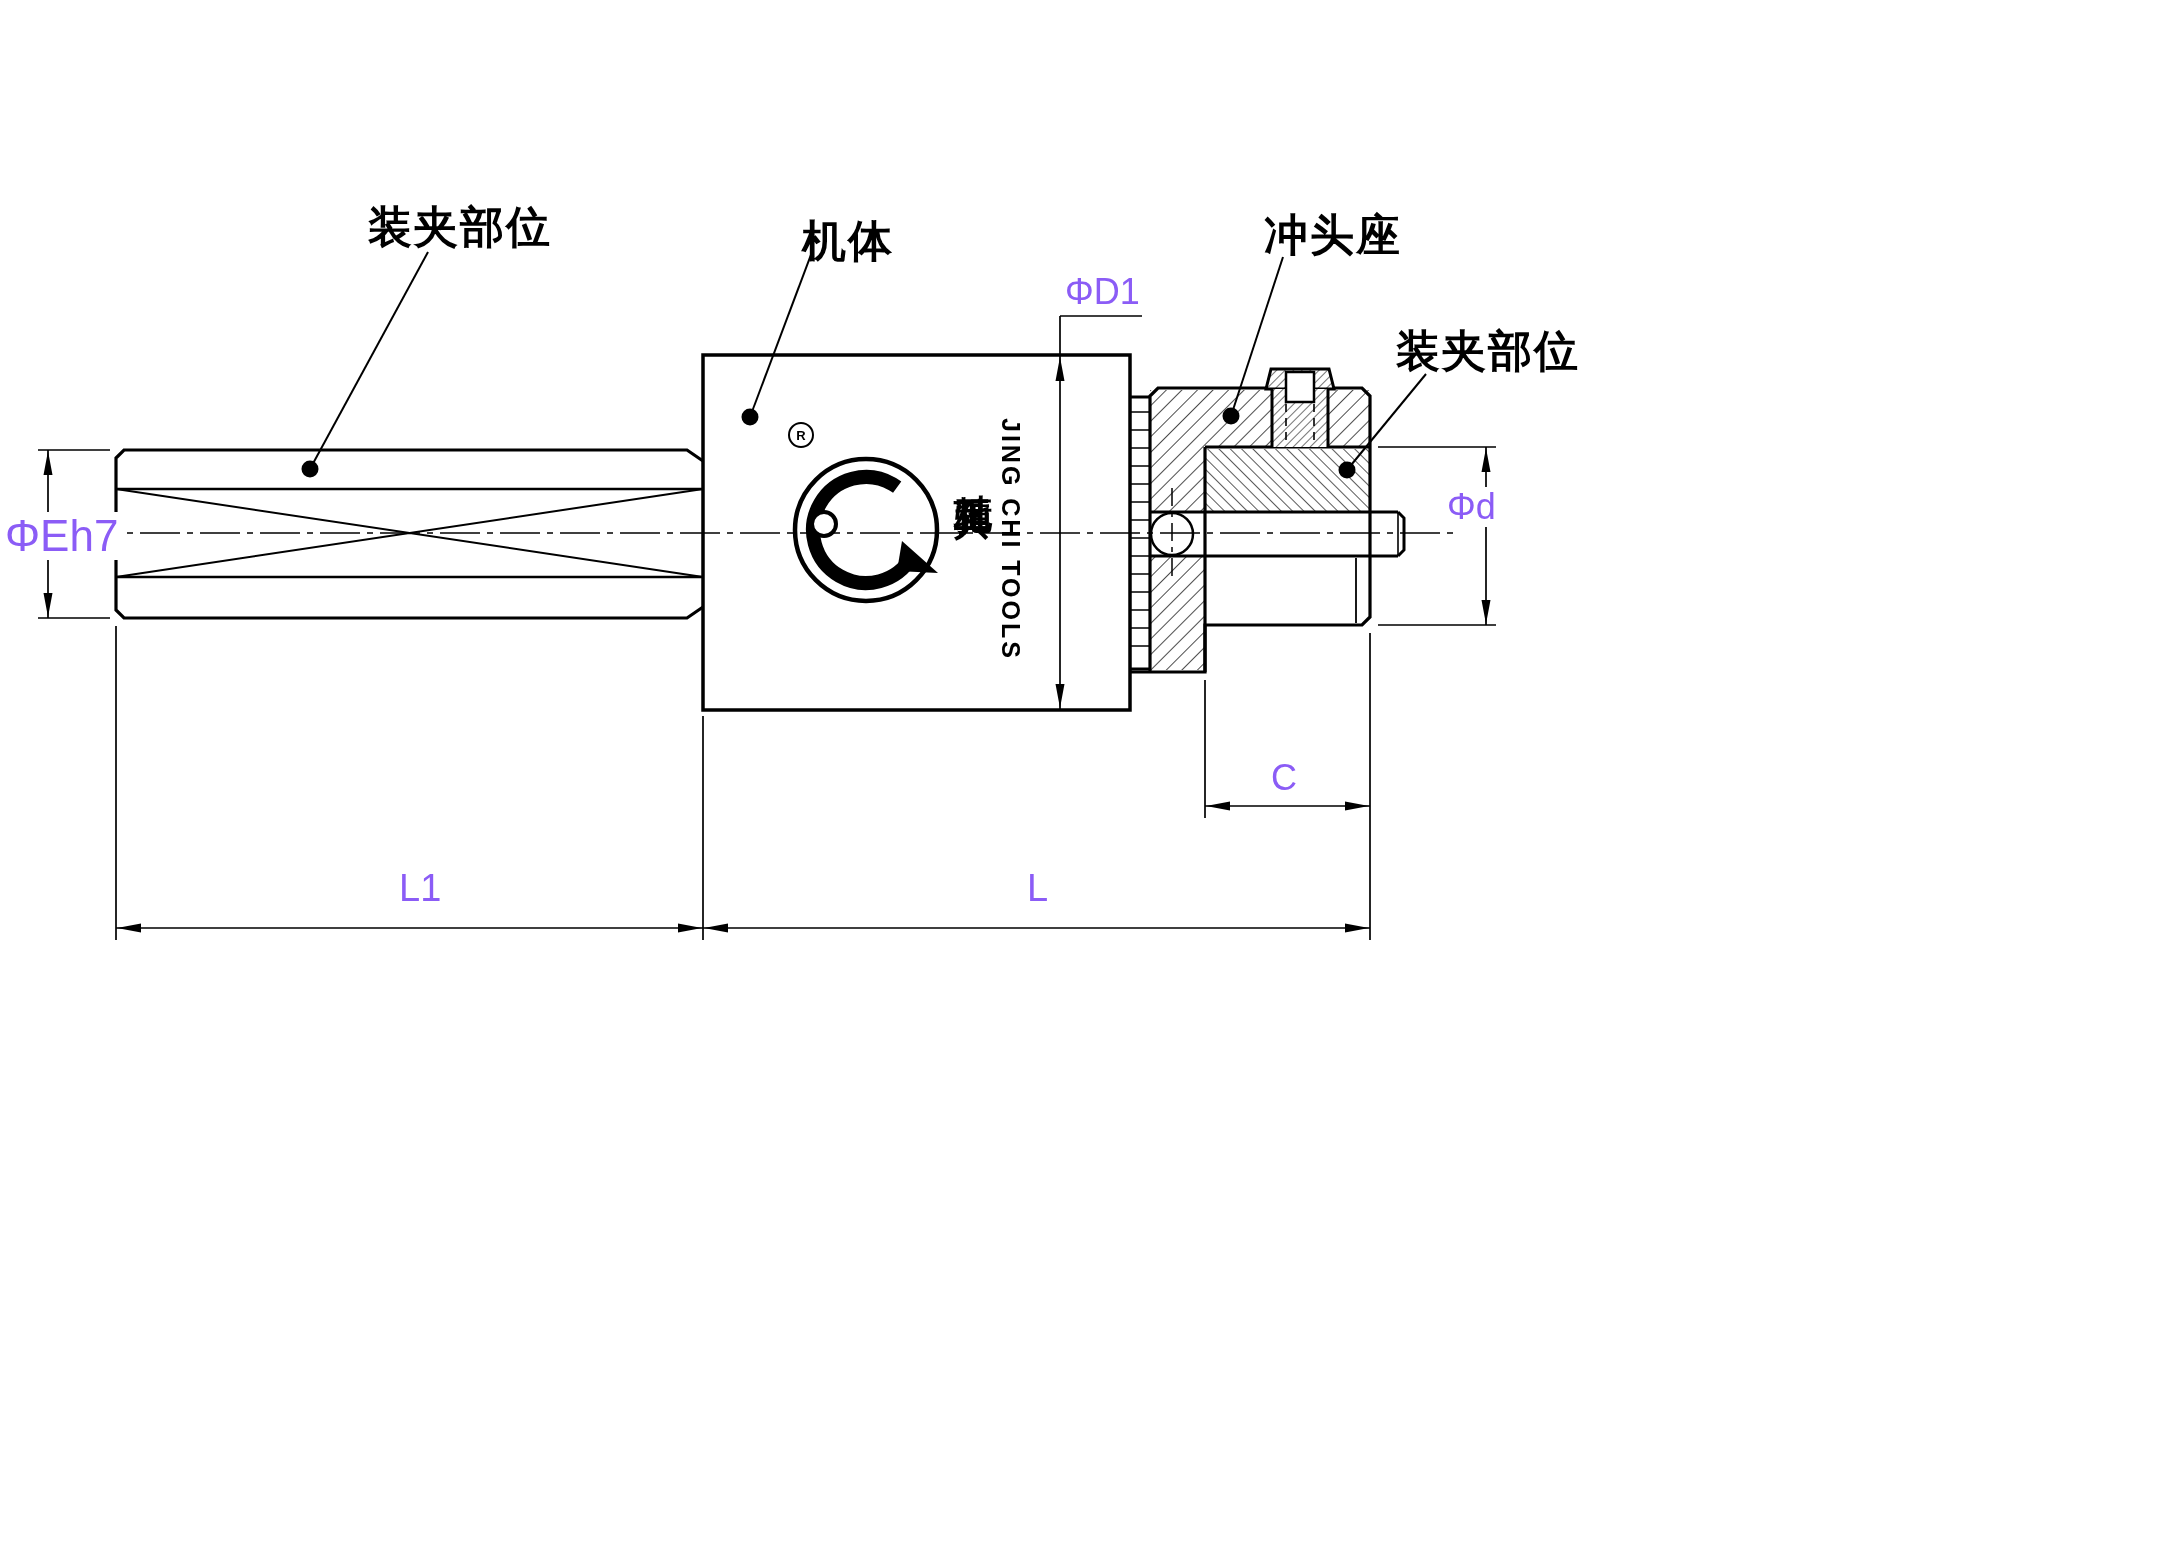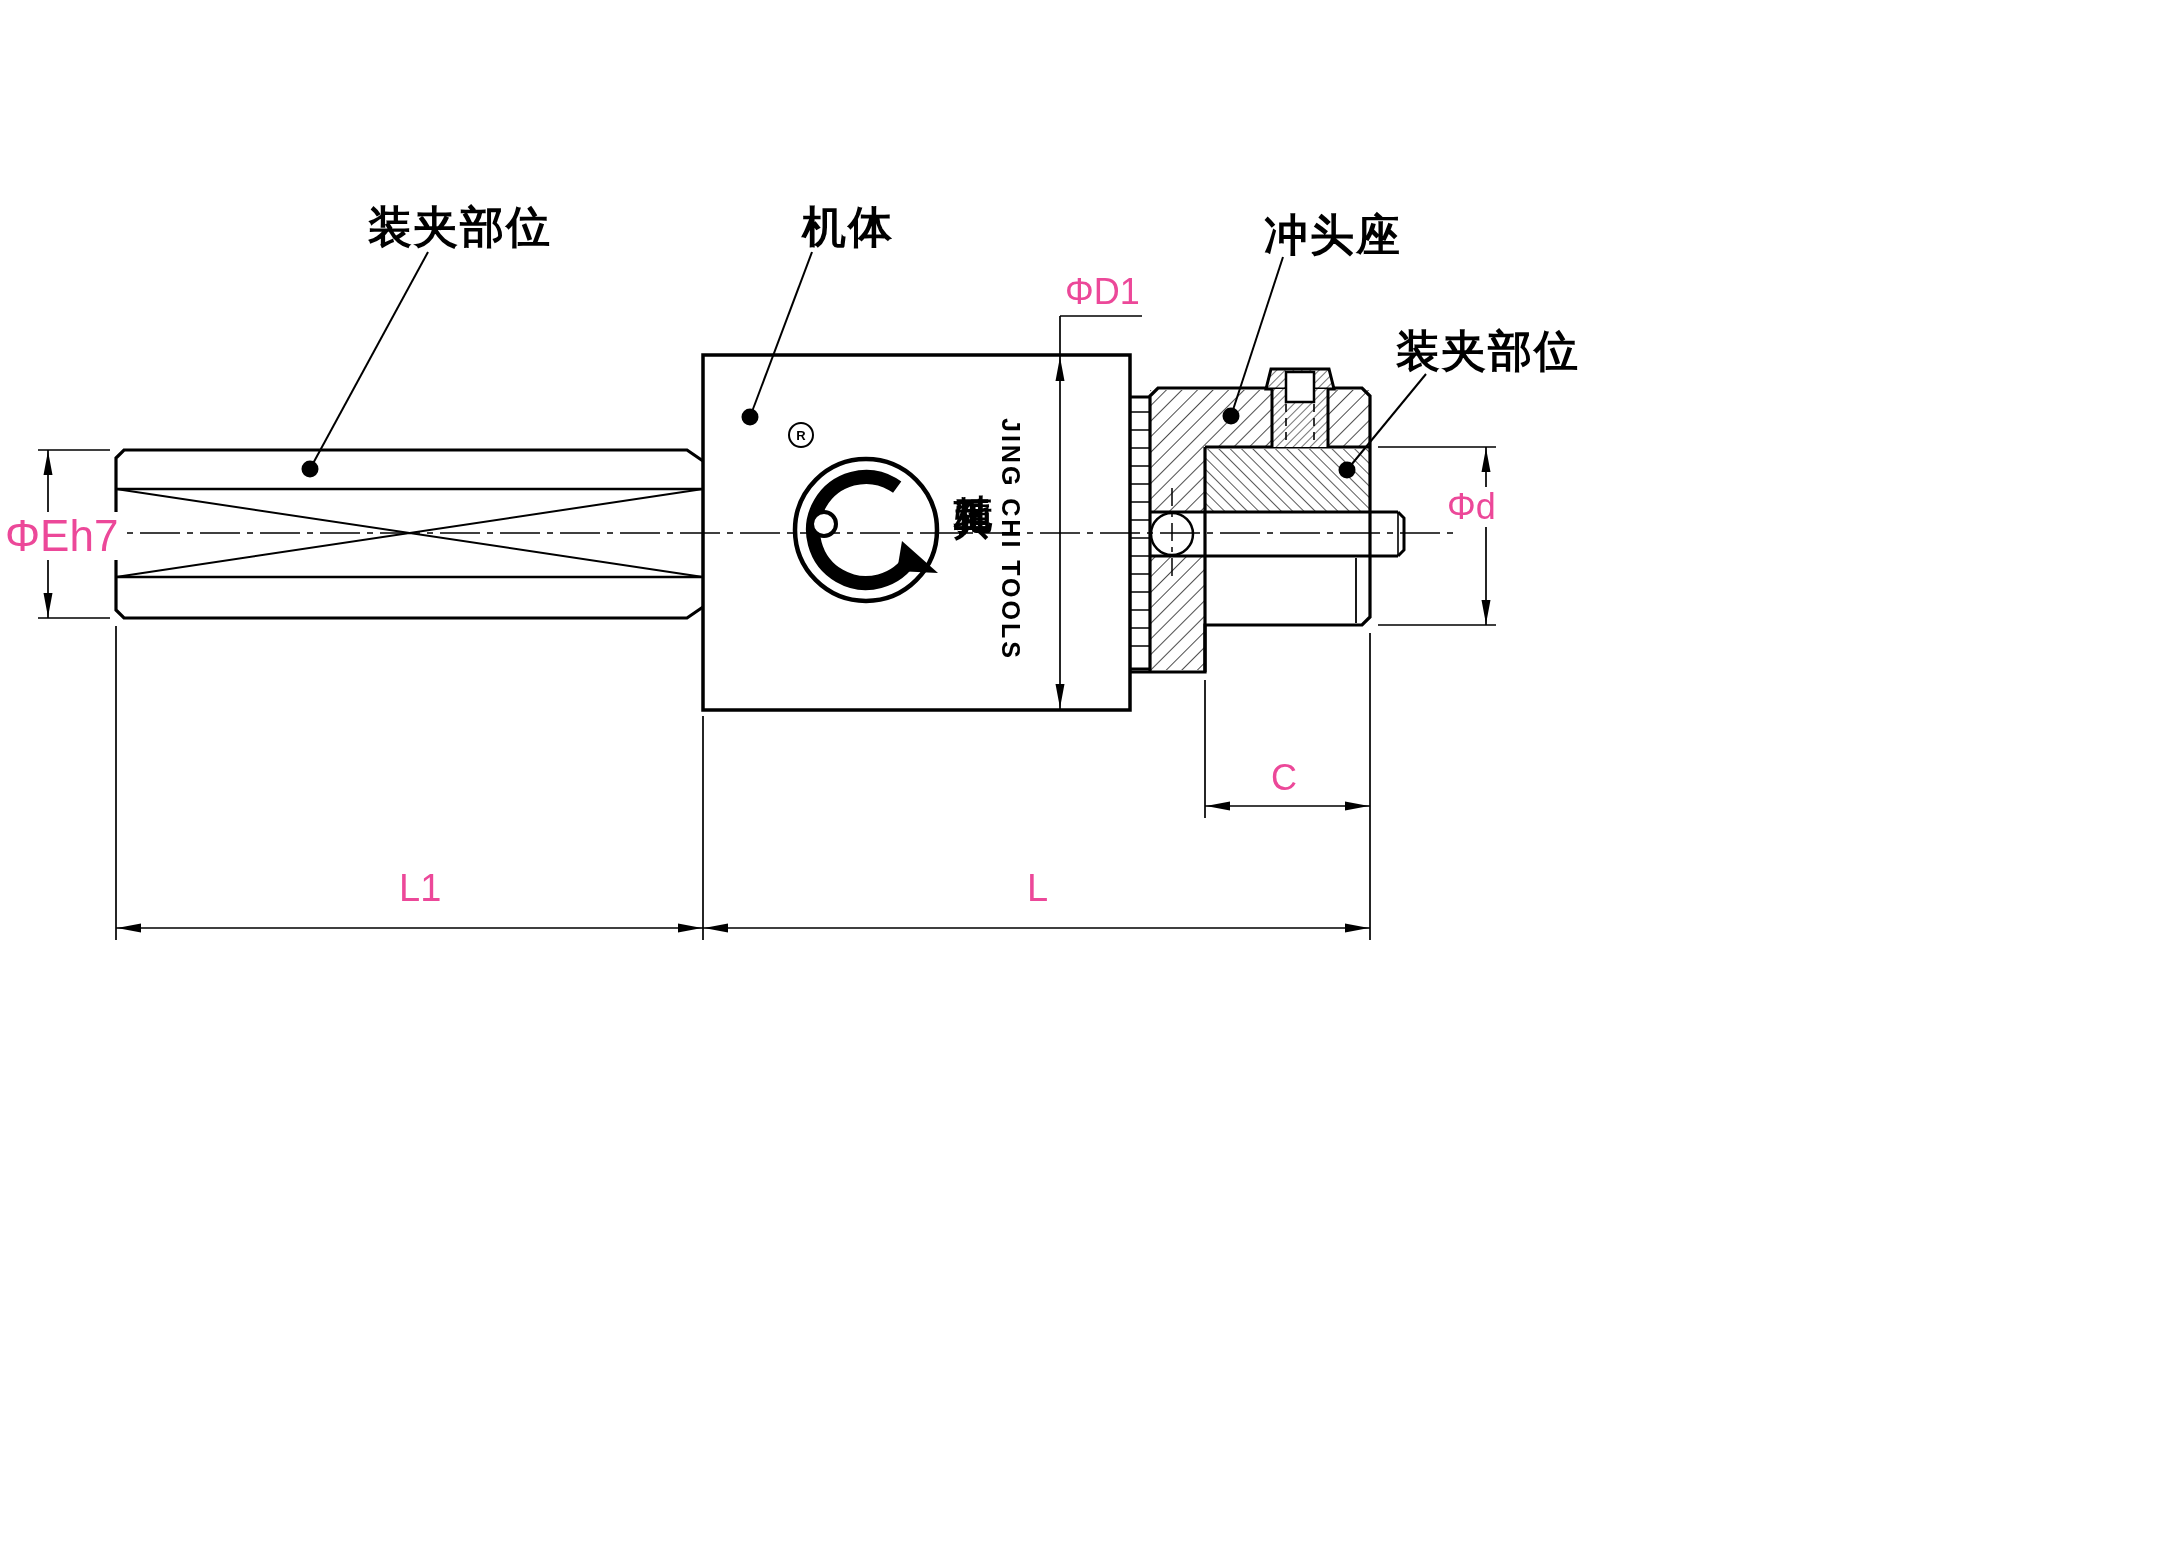--- a/index.html
+++ b/index.html
@@ -21,21 +21,21 @@
     color:#000;
   }
   .dim{
     position:absolute;
     font-size:36px;
     font-weight:400;
     white-space:nowrap;
     background:#fff;
     padding:0 3px;
     line-height:1.1;
-    color:#ec4899;
+    color:#8b5cf6;
   }
   .vtext{
     position:absolute;
     writing-mode:vertical-rl;
     text-orientation:mixed;
     white-space:nowrap;
     font-weight:700;
     color:#000;
   }
   .rmark{
@@ -162,21 +162,21 @@
       <path d="M812 252 L750 417"></path>
         <circle cx="750" cy="417" r="8.5" fill="#000" stroke="none"></circle>
       <path d="M1283 257 L1231 416"></path>
         <circle cx="1231" cy="416" r="8.5" fill="#000" stroke="none"></circle>
       <path d="M1426 374 L1347 470"></path>
         <circle cx="1347" cy="470" r="8.5" fill="#000" stroke="none"></circle>
     </g>
   </svg>
 
   <div class="lbl" style="left:368px;top:198px">装夹部位</div>
-  <div class="lbl" style="left:802px;top:198px">机体</div>
+  <div class="lbl" style="left:802px;top:212px">机体</div>
   <div class="lbl" style="left:1264px;top:206px">冲头座</div>
   <div class="lbl" style="left:1396px;top:322px">装夹部位</div>
 
   <div class="dim" style="left:2px;top:512px;font-size:44px">ΦEh7</div>
   <div class="dim" style="left:1062px;top:272px">ΦD1</div>
   <div class="dim" style="left:1444px;top:487px">Φd</div>
   <div class="dim" style="left:1268px;top:758px">C</div>
   <div class="dim" style="left:396px;top:868px;font-size:38px">L1</div>
   <div class="dim" style="left:1024px;top:868px;font-size:38px">L</div>
 

